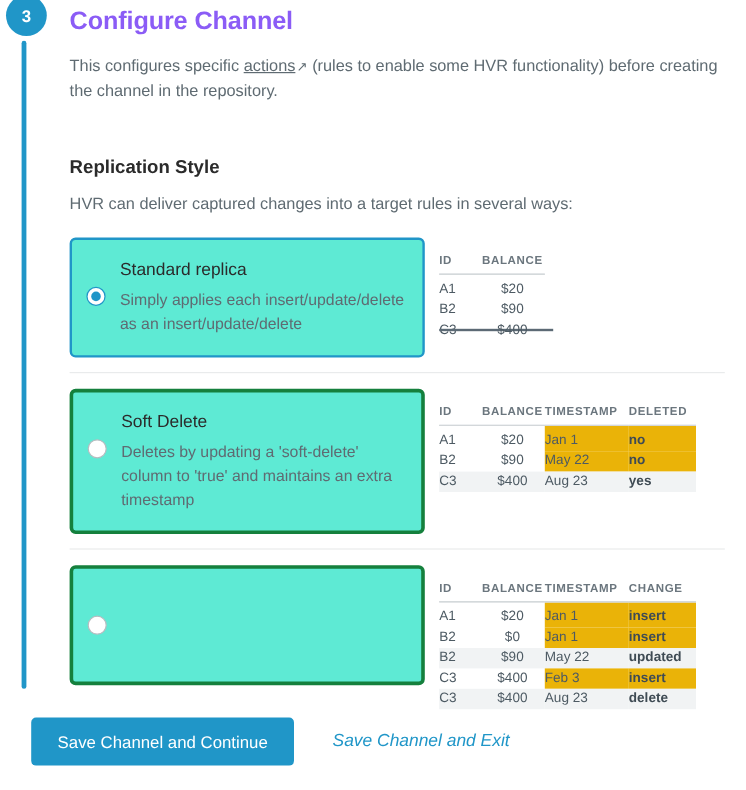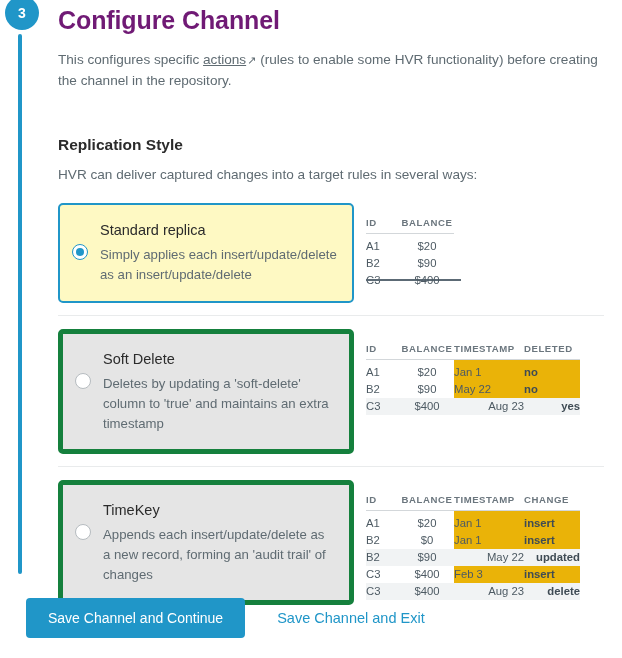--- a/index.html
+++ b/index.html
@@ -55,23 +55,23 @@
 
   
   .content {
     position: absolute;
     left: 58px;
     top: 0px;
     width: 556px;
   }
 
   .page-title {
-    font-size: 25px;
+    font-size: 21px;
     font-weight: bold;
-    color: #701a75;
+    color: #8b5cf6;
     letter-spacing: -0.1px;
     margin-top: 6px;
   }
 
   .page-desc {
     margin-top: 14px;
     font-size: 13.6px;
     line-height: 1.55;
     color: #5f6b72;
     max-width: 552px;
@@ -112,30 +112,30 @@
     padding-bottom: 12px;
   }
   .option-row.divided {
     border-top: 1px solid #e9ebec;
     padding-top: 13px;
   }
 
   .card {
     width: 296px;
     min-height: 100px;
-    border: 5px solid #15803d;
+    border: 3px solid #15803d;
     border-radius: 5px;
-    background: #e5e5e5;
+    background: #5eead4;
     display: flex;
     align-items: flex-start;
     padding: 14px 14px 15px 12px;
     flex: 0 0 auto;
   }
   .card.selected {
-    background: #fef9c3;
+    background: #5eead4;
     border: 2px solid #2096c8;
   }
 
   .radio {
     flex: 0 0 auto;
     width: 16px;
     height: 16px;
     border-radius: 50%;
     border: 1.6px solid #b6bcc0;
     background: #ffffff;
@@ -200,21 +200,21 @@
   .mini-table th.num, .mini-table td.num { text-align: center; }
 
   .col-id     { width: 34px; padding-right: 10px; }
   .col-bal    { width: 54px; padding-right: 22px; }
   .col-ts     { width: 70px; padding-right: 16px; }
   .col-flag   { width: 56px; margin-top: 18px; }
 
   .mini-table td.bold { font-weight: bold; color: #3f4b54; }
   tr.shaded td { background: #f1f3f4; }
   td.band { background: #eab308; }
-  tr.shaded td.band { background: #f1f3f4; text-align: right; }
+  tr.shaded td.band { background: #f1f3f4; }
 
   .strike-row td {
     position: relative;
     color: #4d5a63;
   }
   .strike-wrap { position: relative; }
   .strike-line {
     position: absolute;
     left: 0px;
     top: 50%;
@@ -245,20 +245,21 @@
     line-height: 1;
   }
   .btn-link {
     background: none;
     border: none;
     color: #2096c8;
     font-family: "Liberation Sans", sans-serif;
     font-size: 14.5px;
     margin-left: 32px;
     cursor: pointer;
+    font-style: italic;
   }
 </style>
 </head>
 <body>
 
 <div class="page">
 
   <div class="step-rail">
     <div class="step-circle">3</div>
     <div class="step-line"></div>
@@ -348,24 +349,20 @@
               <td class="col-ts band">Aug 23</td>
               <td class="col-flag band bold">yes</td>
             </tr>
           </tbody>
         </table>
       </div>
 
       <div class="option-row divided">
         <div class="card">
           <div class="radio"></div>
-          <div class="card-text">
-            <div class="card-title">TimeKey</div>
-            <div class="card-desc">Appends each insert/update/delete as a new record, forming an 'audit trail' of changes</div>
-          </div>
         </div>
         <table class="mini-table">
           <thead>
             <tr>
               <th class="col-id">ID</th>
               <th class="col-bal num">BALANCE</th>
               <th class="col-ts">TIMESTAMP</th>
               <th class="col-flag">CHANGE</th>
             </tr>
           </thead>

